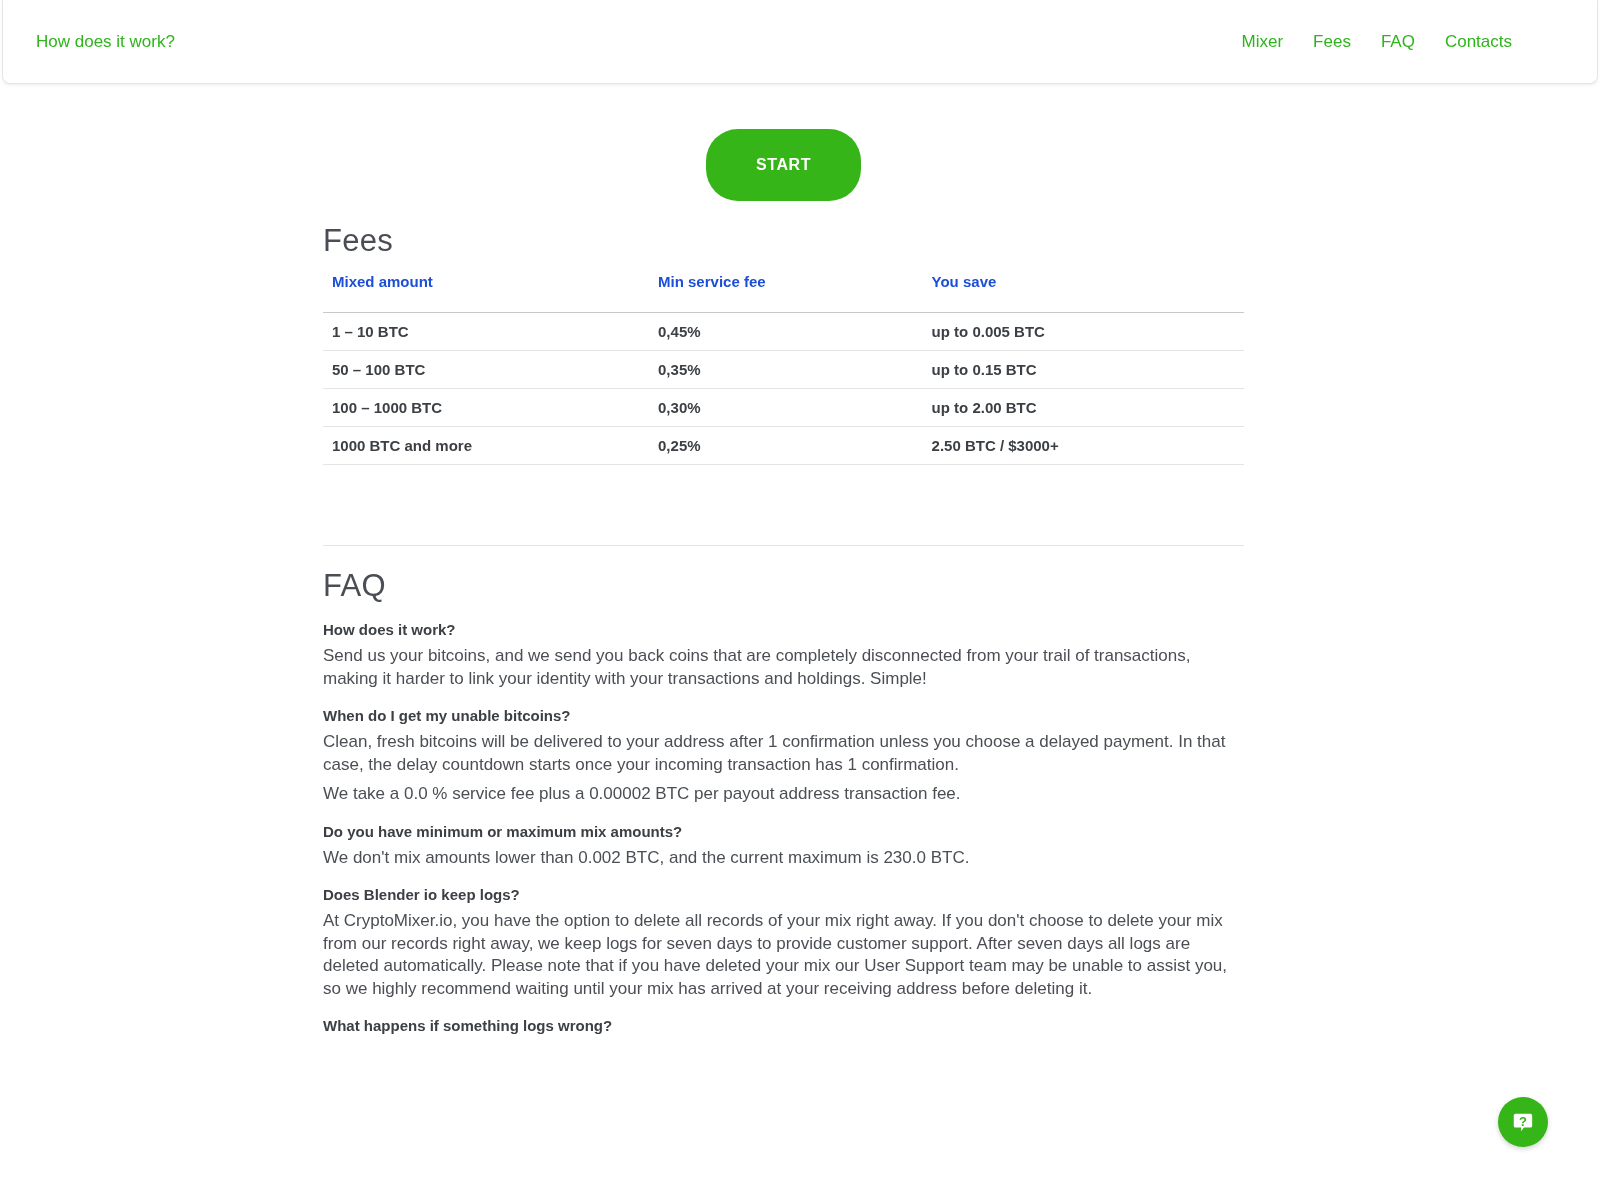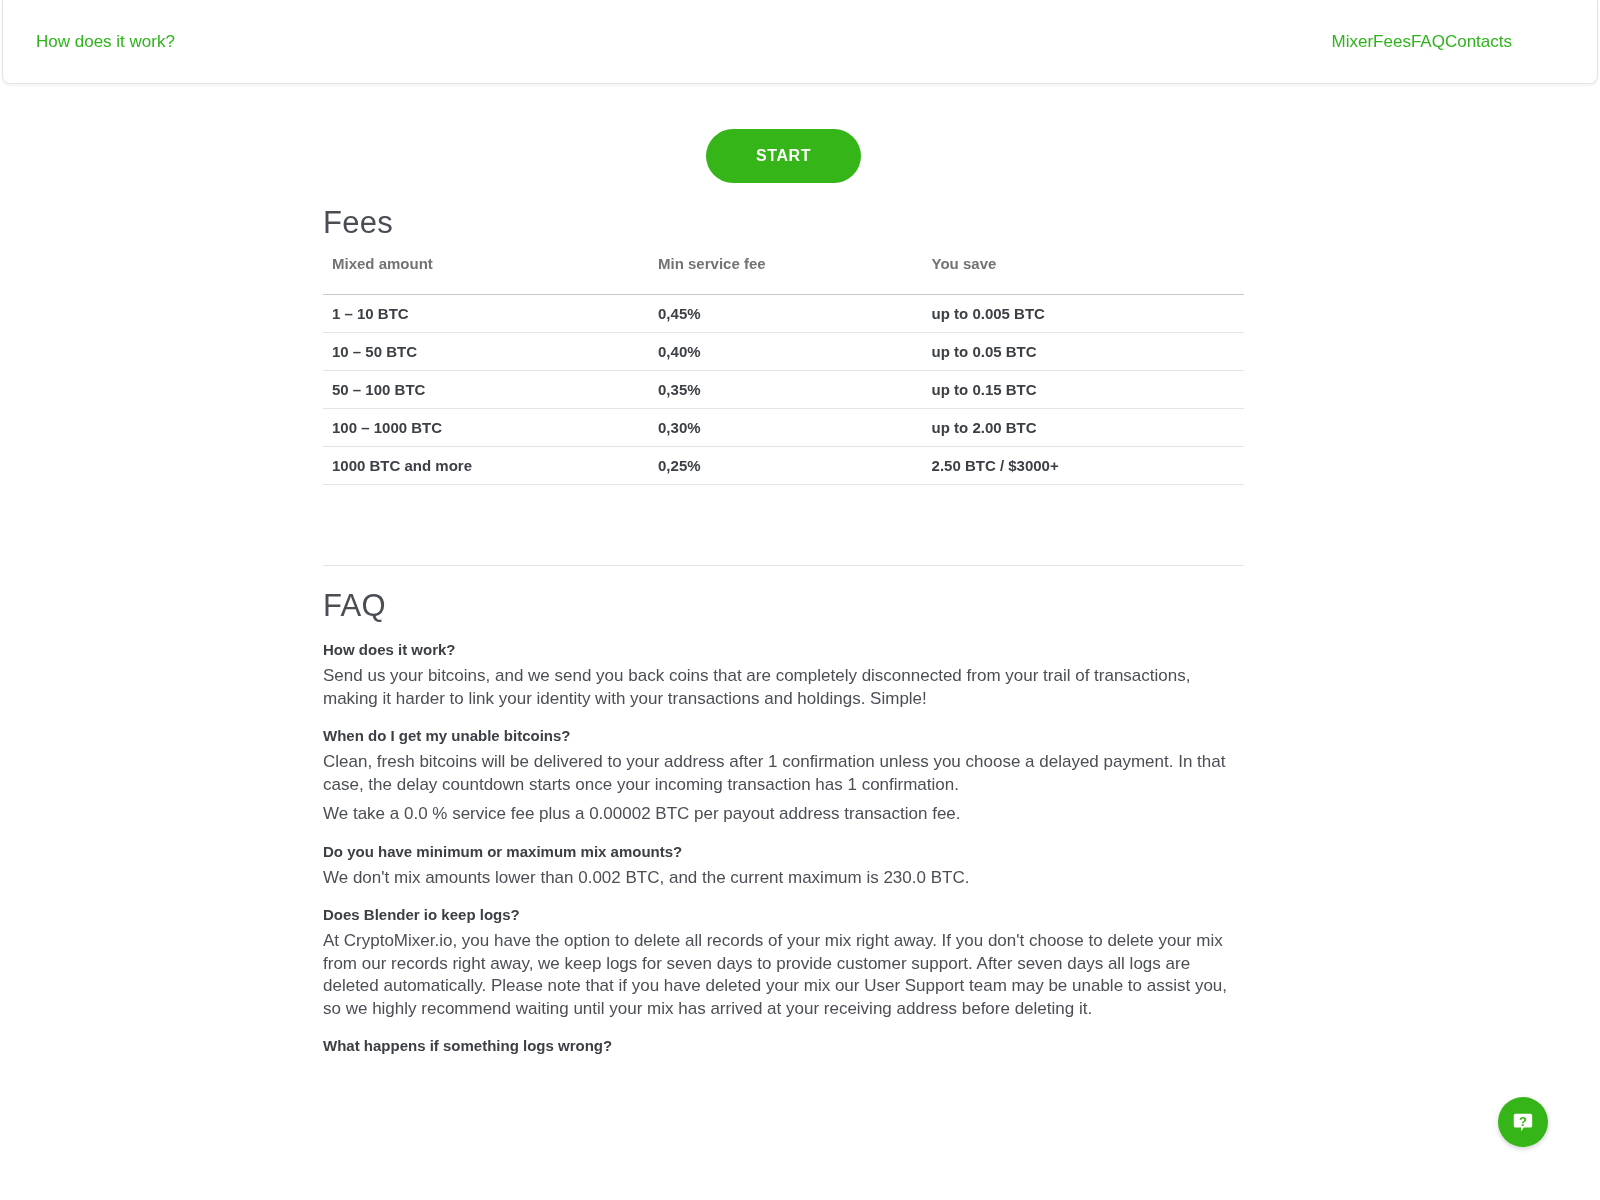--- a/index.html
+++ b/index.html
@@ -9,44 +9,44 @@
   
   .header {
     height:84px; margin:0 2px; background:#ffffff;
     border:1px solid #e4e4e4; border-top:none;
     border-radius:0 0 8px 8px;
     box-shadow:0 2px 3px rgba(0,0,0,0.05);
     display:flex; align-items:center; justify-content:space-between;
     padding:0 85px 0 33px;
   }
   .link-green { color:#2fb41c; text-decoration:none; font-size:17px; cursor:pointer; }
-  .nav { display:flex; }
+  .nav { display:flex; gap:30px; }
 
   
   .main { width:921px; margin-left:323px; }
 
   .start-btn {
-    display:block; margin:45px auto 8px; width:155px; height:54px;
+    display:block; margin:45px auto 8px; width:155px; height:72px;
     background:#35b517; color:#ffffff; border:none; border-radius:32px;
     font-family:"Liberation Sans", sans-serif;
     font-size:16px; font-weight:bold; letter-spacing:0.6px; cursor:pointer;
   }
 
   h1.section-title {
     margin-top:22px; font-size:31px; font-weight:300; color:#4a4e54;
     letter-spacing:0.3px;
   }
 
   
   table.fees { width:100%; border-collapse:collapse; margin-top:8px; table-layout:fixed; }
   table.fees col.c1 { width:35.4%; }
   table.fees col.c2 { width:29.7%; }
   table.fees col.c3 { width:34.9%; }
   table.fees th {
-    text-align:left; font-size:15px; font-weight:bold; color:#737373;
+    text-align:left; font-size:15px; font-weight:bold; color:#1d4ed8;
     padding:6px 9px 22px; border-bottom:1px solid #c9c9c9;
   }
   table.fees td {
     font-size:15px; color:#3c4045; padding:10px 9px;
     border-bottom:1px solid #e4e4e4; height:37px;font-weight:bold;
   }
   table.fees tr.last td { }
 
   .divider { border:none; border-top:1px solid #e4e4e4; margin-top:80px; }
 
@@ -96,25 +96,20 @@
           <th>You save</th>
         </tr>
       </thead>
       <tbody>
         <tr>
           <td>1 – 10 BTC</td>
           <td>0,45%</td>
           <td>up to 0.005 BTC</td>
         </tr>
         <tr>
-          <td>10 – 50 BTC</td>
-          <td>0,40%</td>
-          <td>up to 0.05 BTC</td>
-        </tr>
-        <tr>
           <td>50 – 100 BTC</td>
           <td>0,35%</td>
           <td>up to 0.15 BTC</td>
         </tr>
         <tr>
           <td>100 – 1000 BTC</td>
           <td>0,30%</td>
           <td>up to 2.00 BTC</td>
         </tr>
         <tr class="last">

